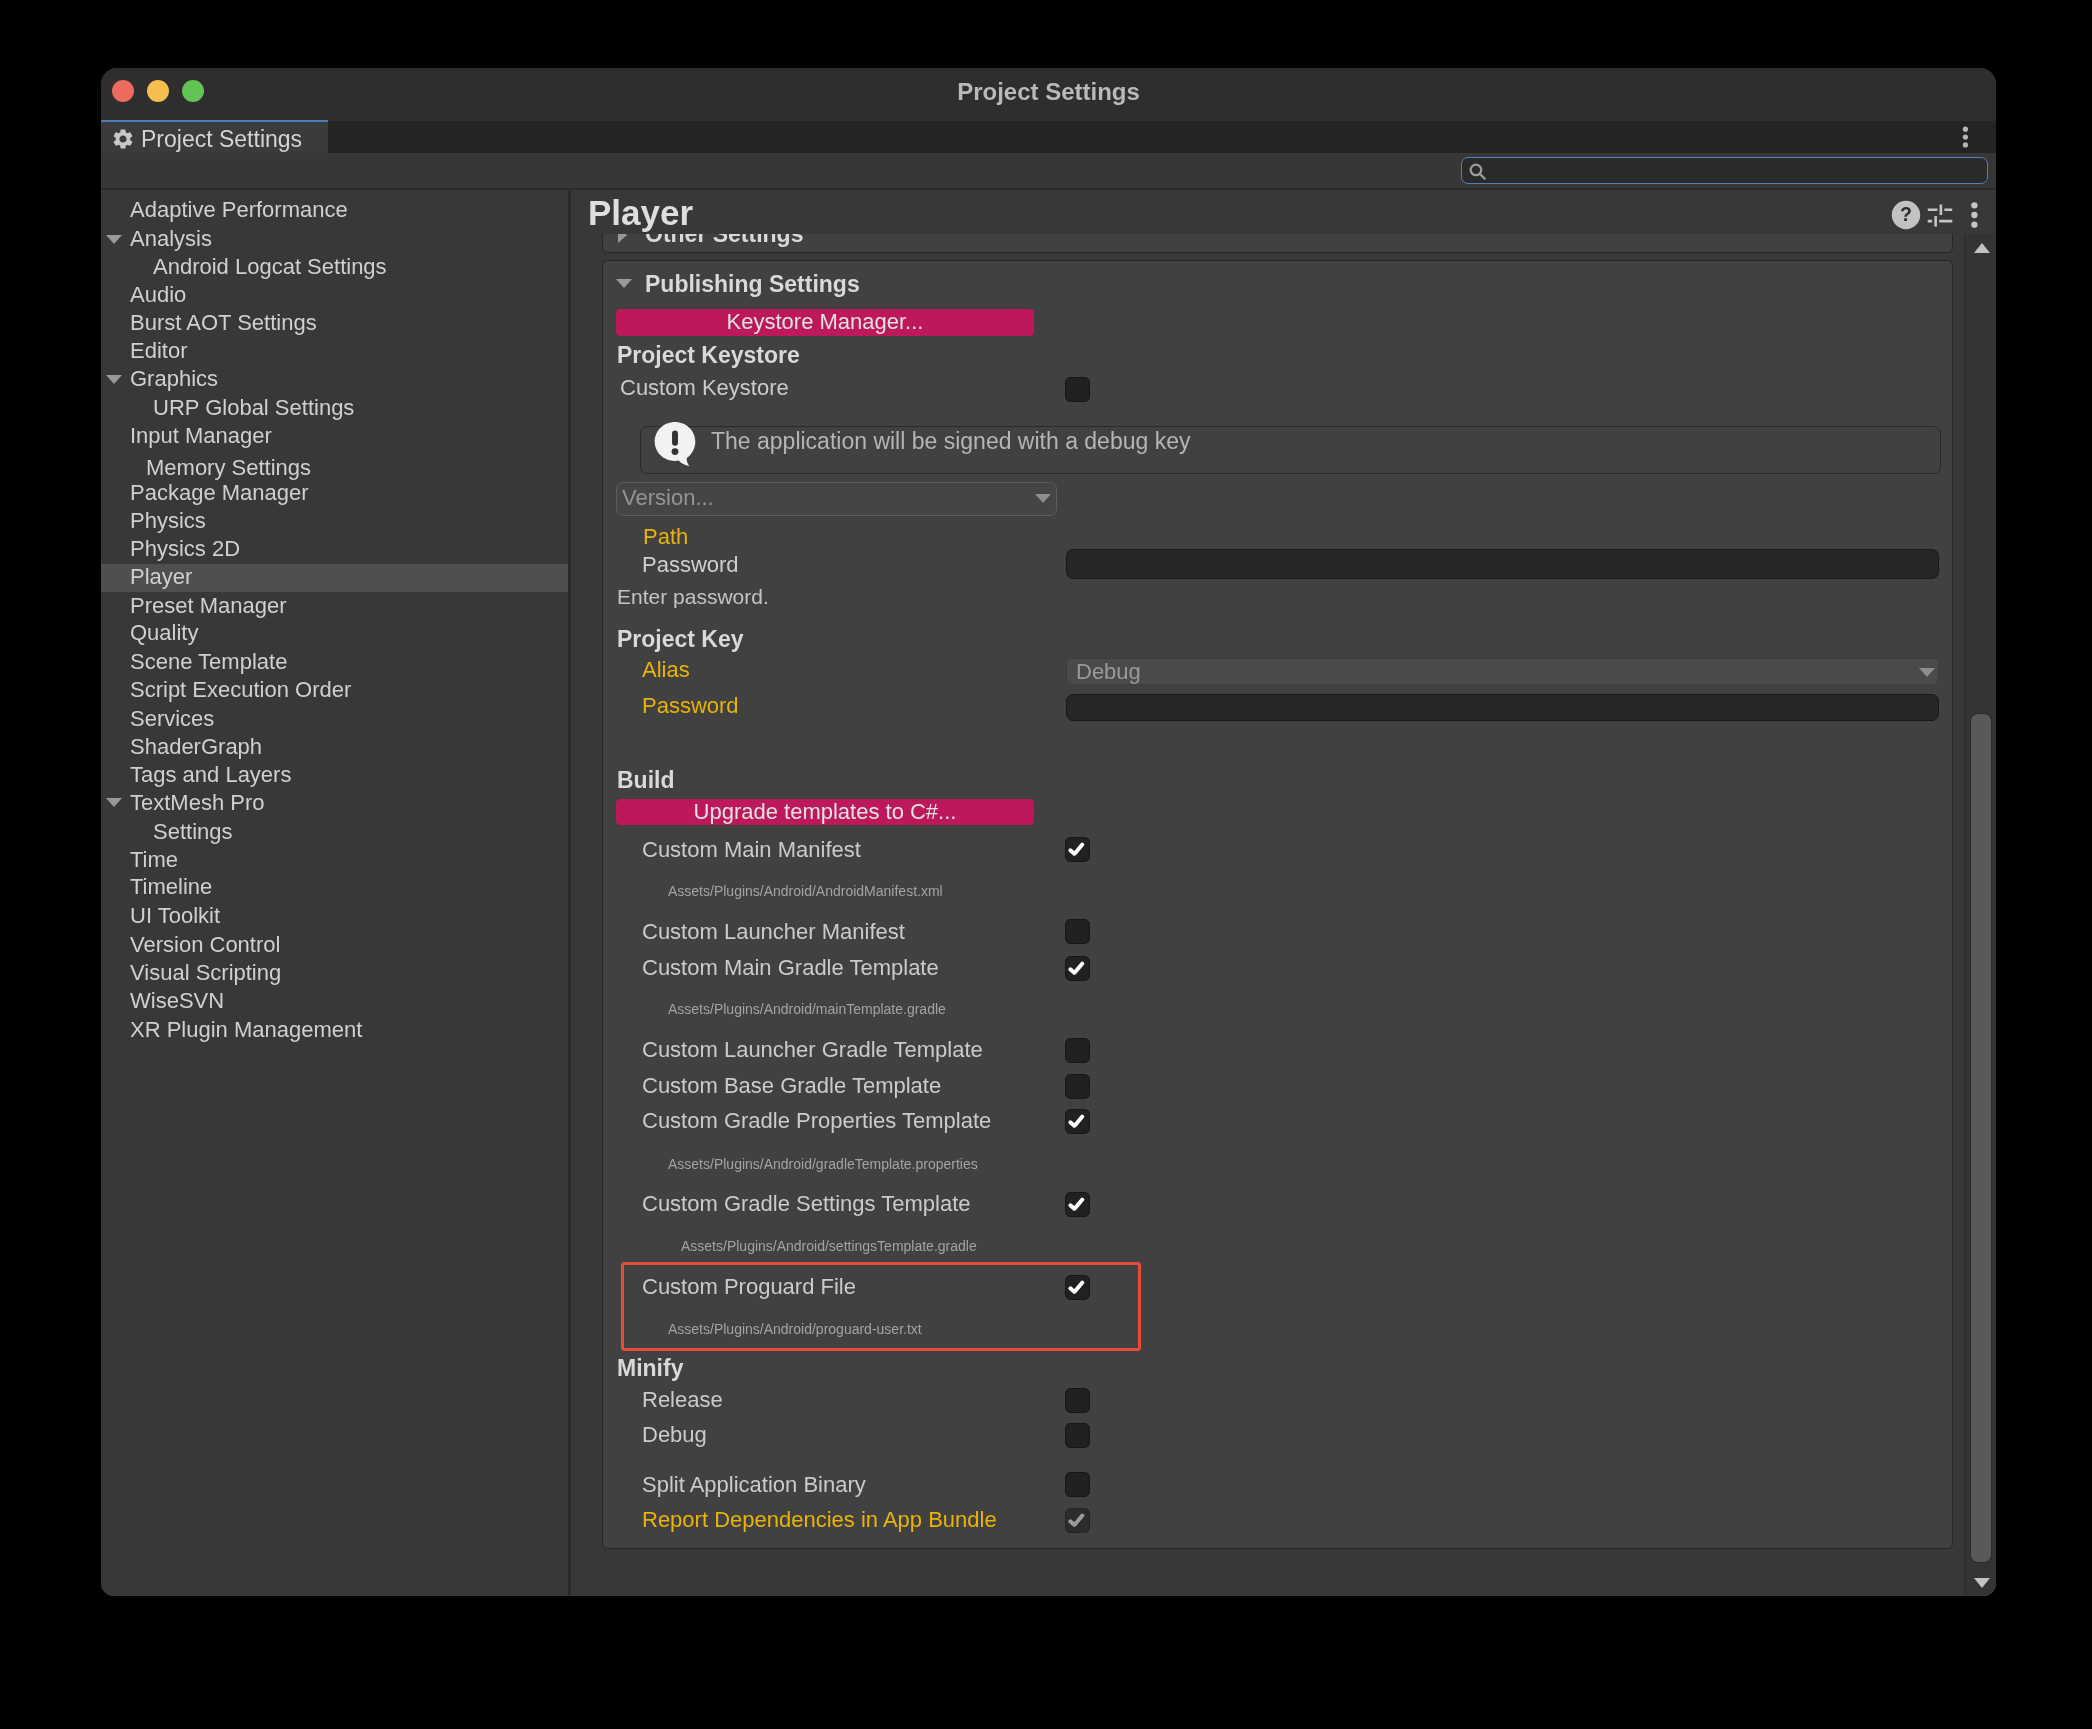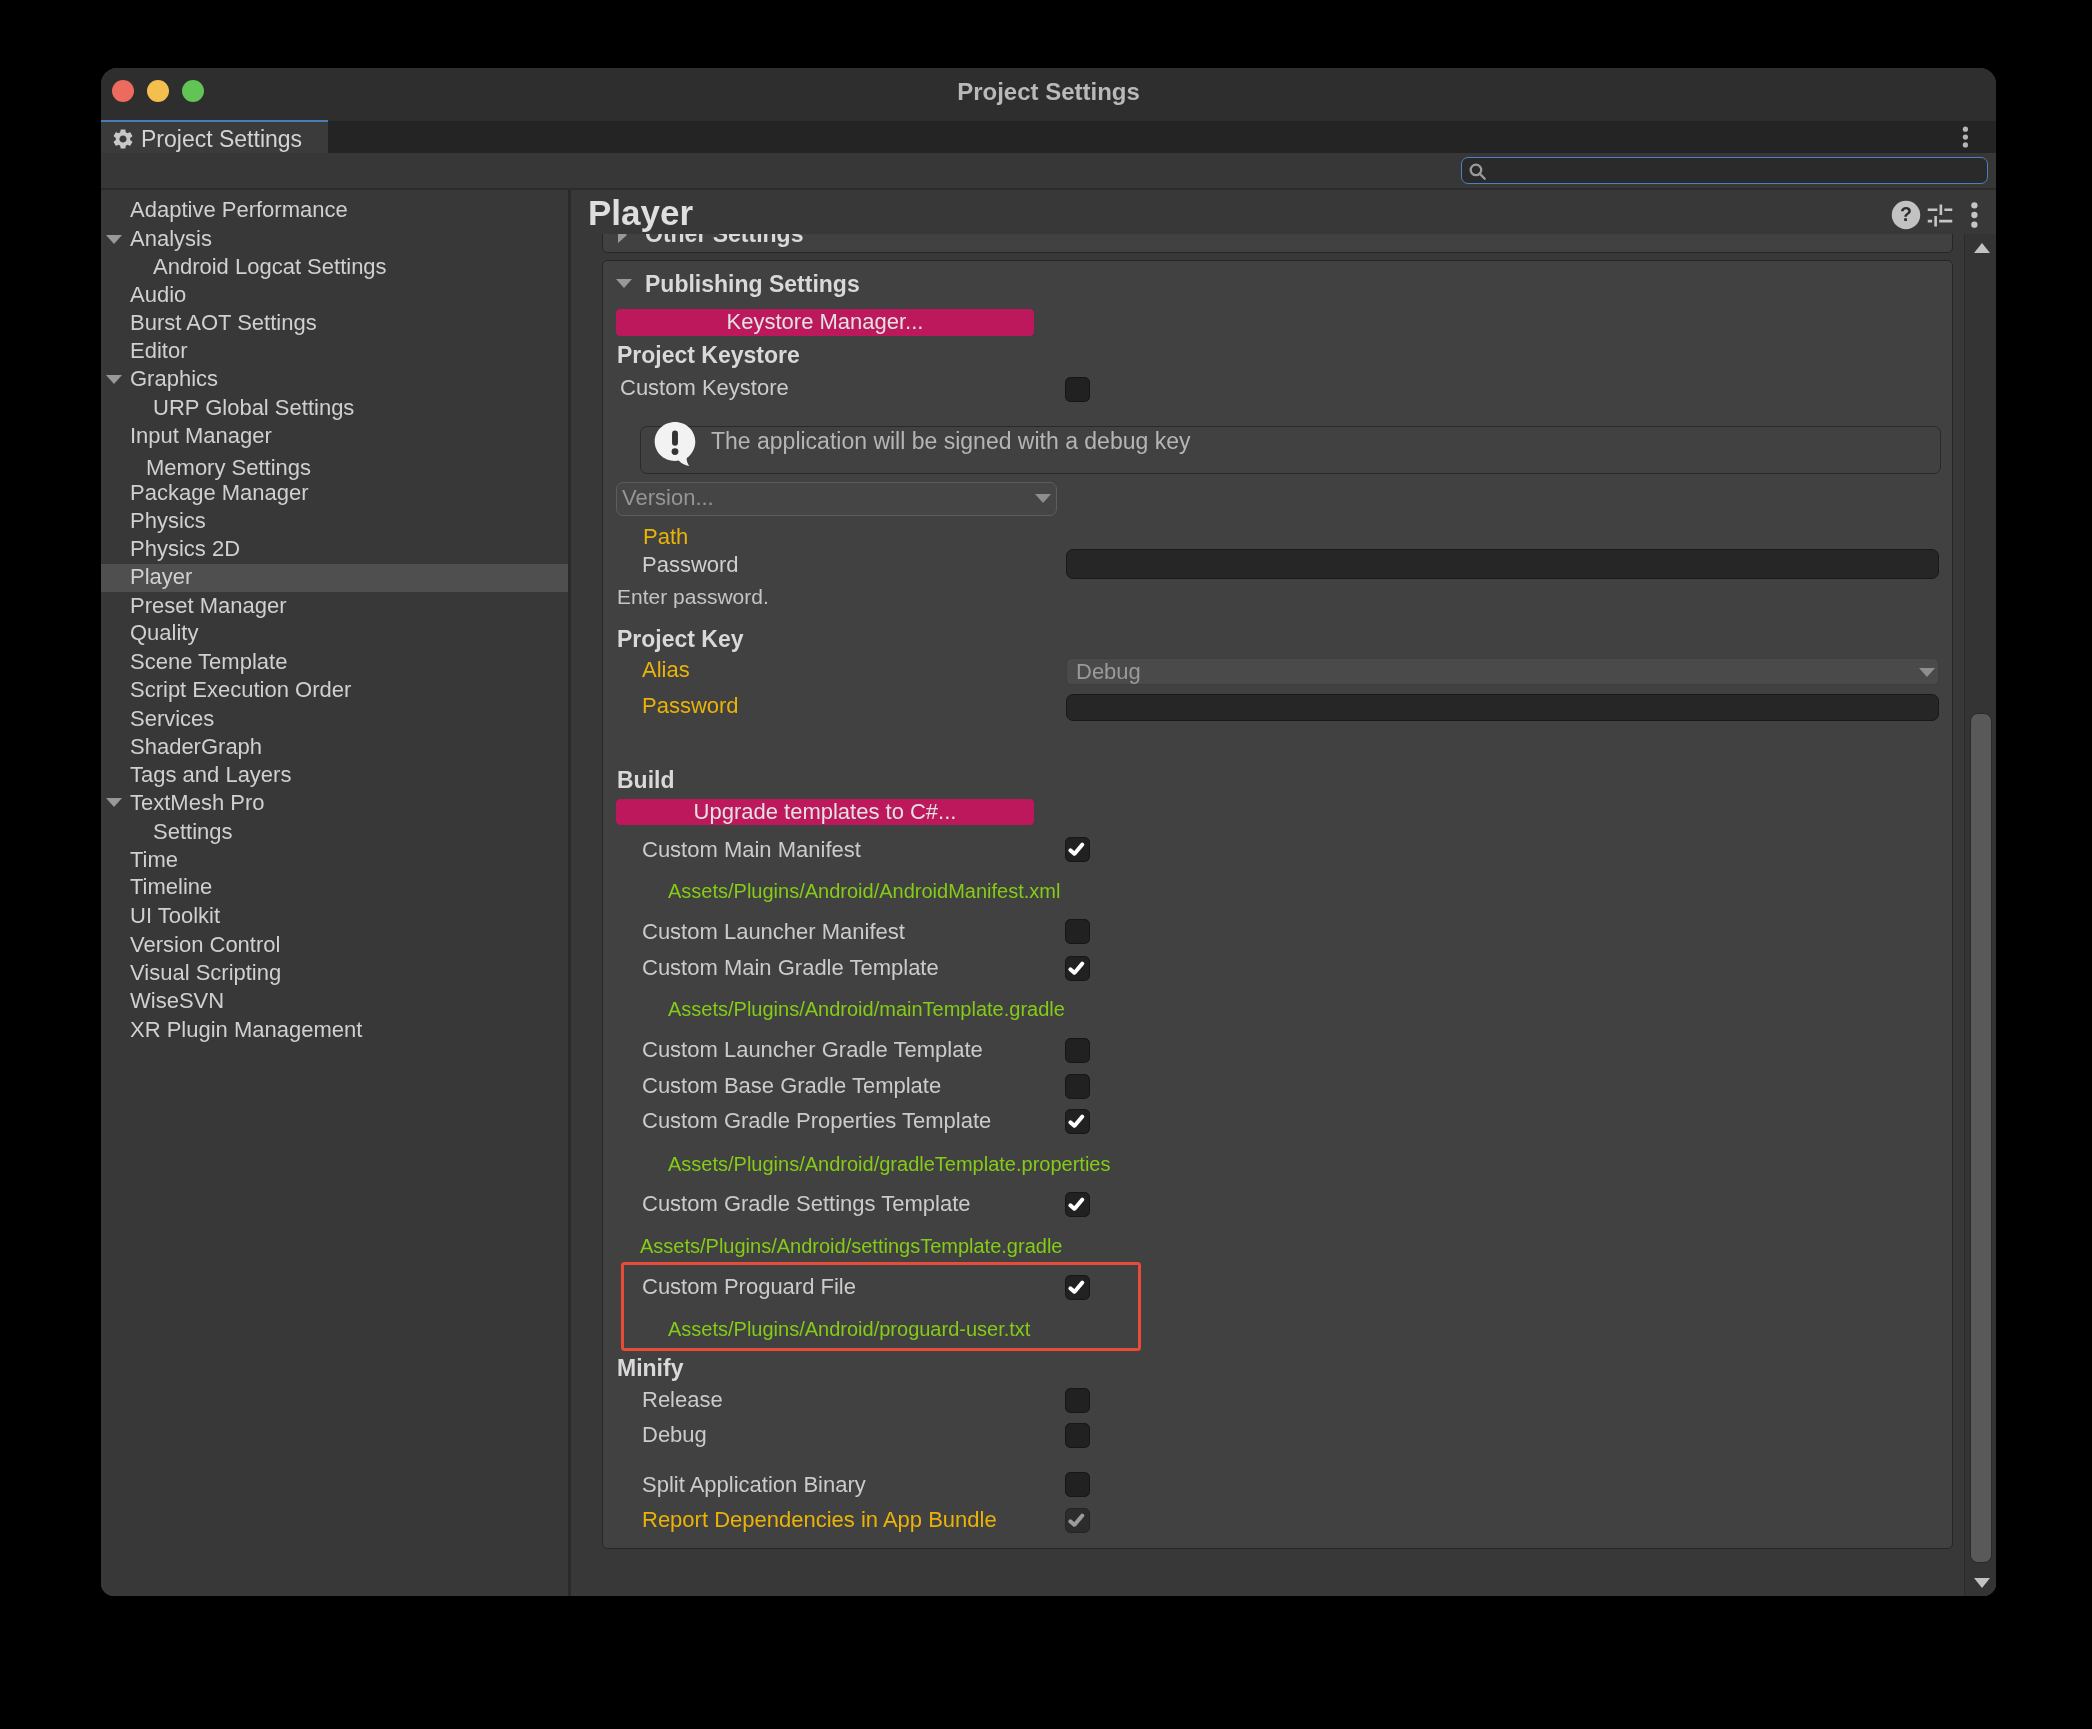--- a/index.html
+++ b/index.html
@@ -3,21 +3,21 @@
 <meta charset="utf-8">
 <style>
   html,body{margin:0;padding:0;background:#000;width:2093px;height:1729px;overflow:hidden;}
   *{box-sizing:border-box;}
   #page{position:relative;width:2093px;height:1729px;background:#000;font-family:"Liberation Sans",sans-serif;}
   .abs{position:absolute;}
   #win{position:absolute;left:101px;top:68px;width:1895px;height:1528px;background:#383838;border-radius:16px 16px 12.4px 12.4px;overflow:hidden;}
   .lbl{position:absolute;font-size:22px;color:#cbcbcb;line-height:28px;height:28px;white-space:nowrap;}
   .dim{color:#eab308;}
   .blbl{position:absolute;font-weight:bold;font-size:23px;color:#d9d9d9;line-height:30px;height:30px;white-space:nowrap;}
-  .pth{position:absolute;font-size:20px;color:#84cc16;line-height:28px;height:28px;white-space:nowrap;}
+  .pth{position:absolute;font-size:14px;color:#a3a3a3;line-height:28px;height:28px;white-space:nowrap;}
   .cb{position:absolute;width:25px;height:25px;background:#212121;border:1.8px solid #161616;border-radius:5.3px;}
   .cb.on::before{content:"";position:absolute;left:1.8px;top:11.5px;width:8.8px;height:3.5px;border-radius:1.8px;background:#fff;transform:rotate(42deg);}
   .cb.on::after{content:"";position:absolute;left:5.3px;top:8.8px;width:15px;height:3.5px;border-radius:1.8px;background:#fff;transform:rotate(-50deg);}
   .cb.ondim{background:#2c2c2c;border-color:#242424;}
   .cb.ondim::before{content:"";position:absolute;left:1.8px;top:11.5px;width:8.8px;height:3.5px;border-radius:1.8px;background:#9b9b9b;transform:rotate(42deg);}
   .cb.ondim::after{content:"";position:absolute;left:5.3px;top:8.8px;width:15px;height:3.5px;border-radius:1.8px;background:#9b9b9b;transform:rotate(-50deg);}
   .tri{position:absolute;width:0;height:0;border-left:8px solid transparent;border-right:8px solid transparent;border-top:9.7px solid #999999;}
   .btn{position:absolute;background:#be185d;border:1.8px solid #404040;border-radius:5.3px;font-size:22px;color:#e2e2e2;text-align:center;}
   .inp{position:absolute;background:#262626;border:1.8px solid #191919;border-radius:7px;}
   .row{position:absolute;font-size:22px;color:#d0d0d0;line-height:28px;height:28px;white-space:nowrap;}
@@ -138,21 +138,21 @@
   <div class="pth" style="left:567px;top:927px;z-index:2;">Assets/Plugins/Android/mainTemplate.gradle</div>
   <div class="lbl" style="left:541px;top:968px;z-index:2;">Custom Launcher Gradle Template</div>
   <div class="cb" style="left:964px;top:970px;z-index:2;"></div>
   <div class="lbl" style="left:541px;top:1004px;z-index:2;">Custom Base Gradle Template</div>
   <div class="cb" style="left:964px;top:1006px;z-index:2;"></div>
   <div class="lbl" style="left:541px;top:1039px;z-index:2;">Custom Gradle Properties Template</div>
   <div class="cb on" style="left:964px;top:1041px;z-index:2;"></div>
   <div class="pth" style="left:567px;top:1082px;z-index:2;">Assets/Plugins/Android/gradleTemplate.properties</div>
   <div class="lbl" style="left:541px;top:1122px;z-index:2;">Custom Gradle Settings Template</div>
   <div class="cb on" style="left:964px;top:1124px;z-index:2;"></div>
-  <div class="pth" style="left:539px;top:1164px;z-index:2;text-align:center;">Assets/Plugins/Android/settingsTemplate.gradle</div>
+  <div class="pth" style="left:580px;top:1164px;z-index:2;text-align:center;">Assets/Plugins/Android/settingsTemplate.gradle</div>
   <div class="lbl" style="left:541px;top:1205px;z-index:2;">Custom Proguard File</div>
   <div class="cb on" style="left:964px;top:1207px;z-index:2;"></div>
   <div class="pth" style="left:567px;top:1247px;z-index:2;">Assets/Plugins/Android/proguard-user.txt</div>
   <div class="abs" style="left:520px;top:1194px;width:520px;height:89px;border:3.5px solid #e84b38;border-radius:3.5px;z-index:3;"></div>
   <div class="blbl" style="left:516px;top:1285px;z-index:2;">Minify</div>
   <div class="lbl" style="left:541px;top:1318px;z-index:2;">Release</div>
   <div class="cb" style="left:964px;top:1320px;z-index:2;"></div>
   <div class="lbl" style="left:541px;top:1353px;z-index:2;">Debug</div>
   <div class="cb" style="left:964px;top:1355px;z-index:2;"></div>
   <div class="lbl" style="left:541px;top:1403px;z-index:2;">Split Application Binary</div>

